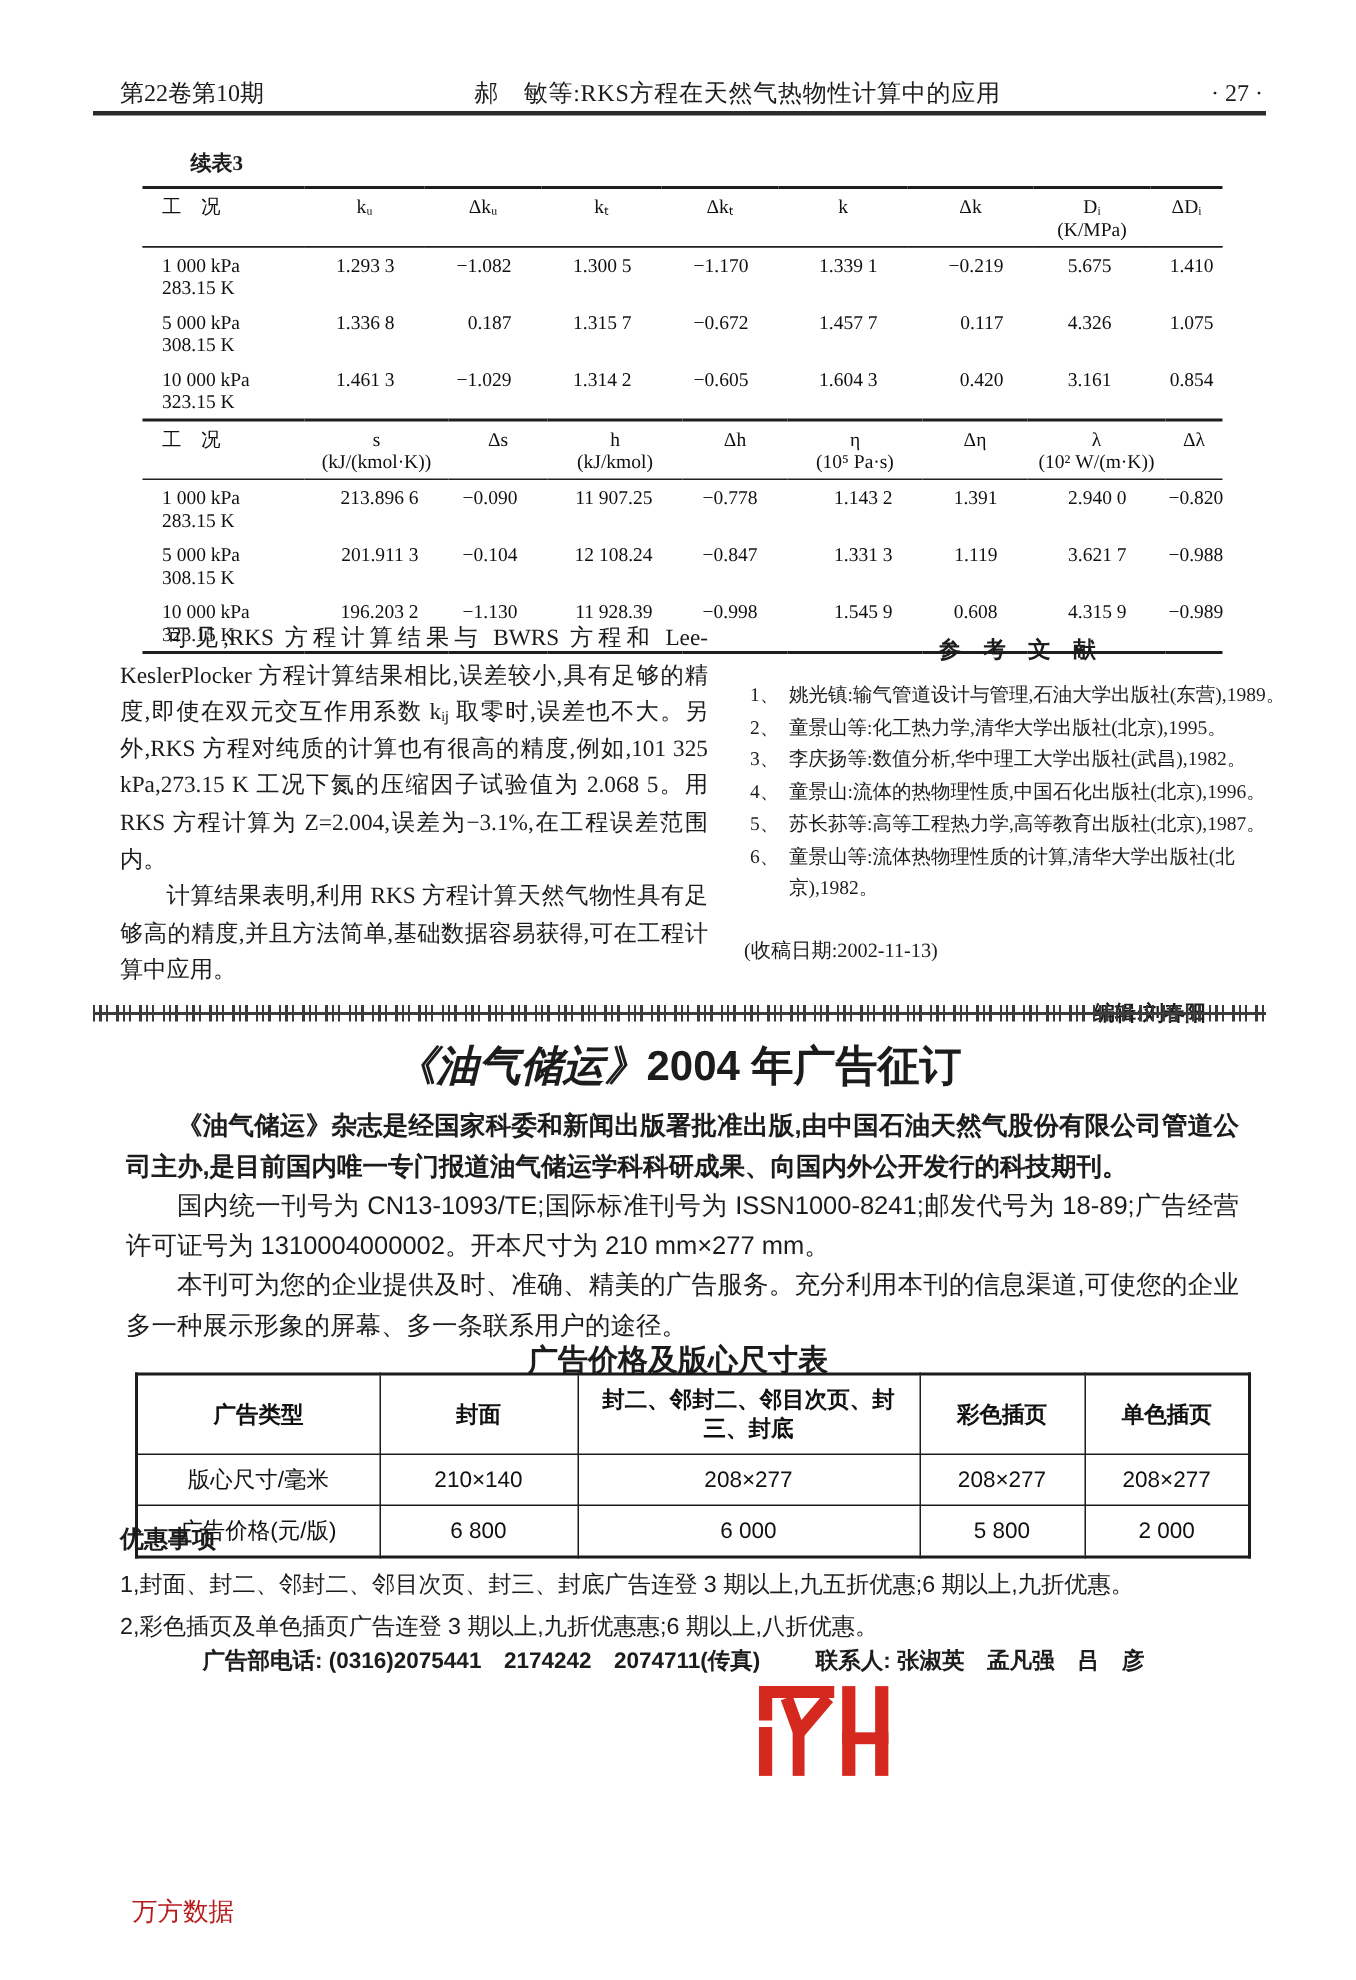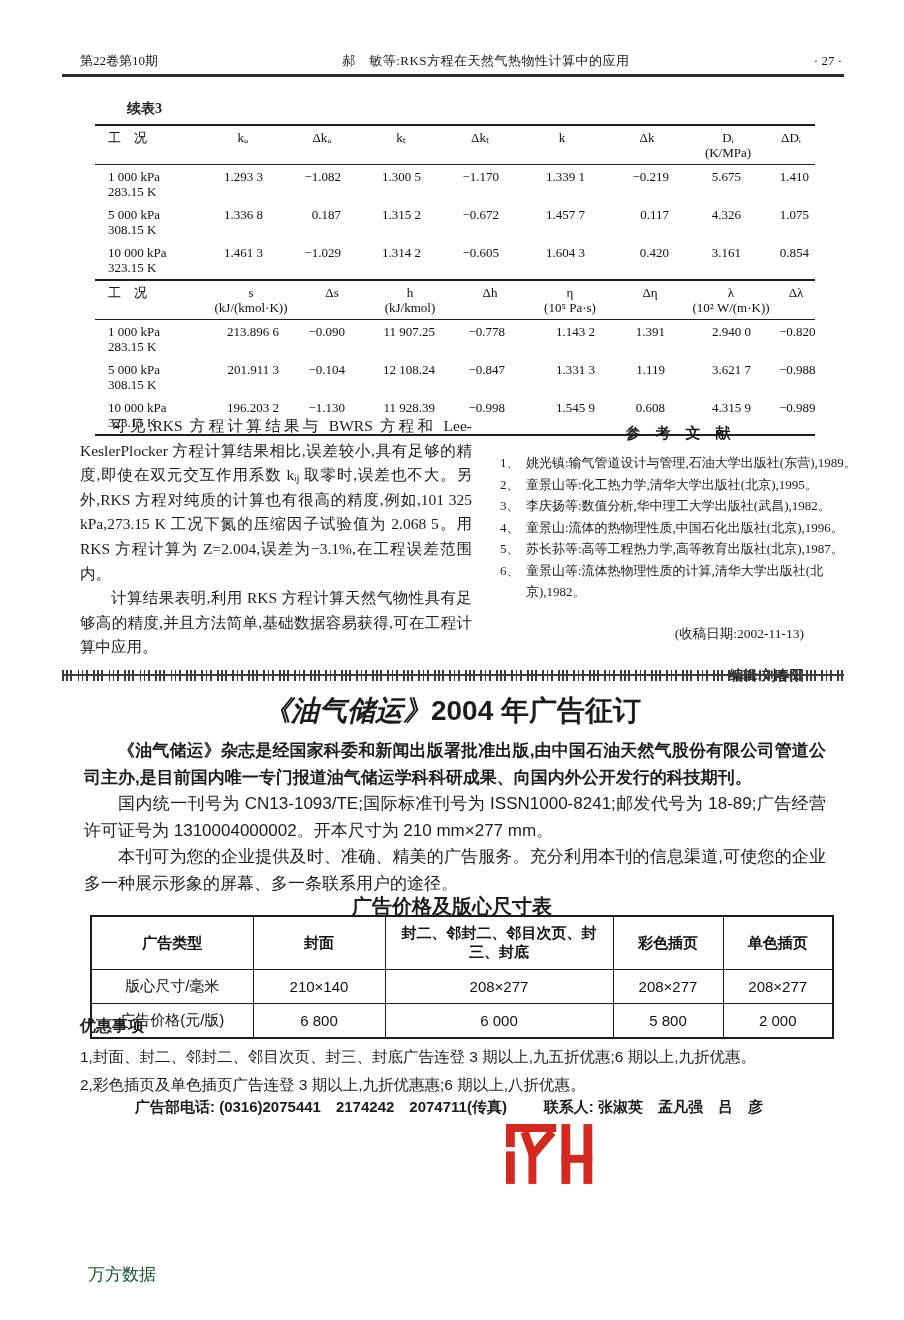--- a/index.html
+++ b/index.html
@@ -5,21 +5,21 @@
   html,body { margin:0; padding:0; background:#e8e8e8; }
   .page {
     position:relative; width:904px; height:1320px; margin:0 auto;
     background:#ffffff; overflow:hidden; color:#1c1c1c;
     font-family:"Liberation Serif", serif;
   }
 
   
   .run-head { position:absolute; top:52px; left:80px; width:762px;
     display:flex; justify-content:space-between; align-items:baseline;
-    font-size:13px; }
+    font-size:16px; }
   .run-head .c { letter-spacing:0.5px; }
   .head-rule { position:absolute; top:74px; left:62px; width:782px; height:2.5px;
     background:#2b2b2b; }
 
   
   .cont-label { position:absolute; top:100px; left:127px; font-weight:bold; font-size:14px; }
   .tbl-wrap { position:absolute; top:124px; left:95px; width:720px; }
   table.dtable { width:720px; table-layout:fixed; border-collapse:collapse;
     font-size:13px; color:#101010; }
   .dtable th { font-weight:normal; text-align:center; }
@@ -33,21 +33,21 @@
   td.numl { padding-right:26px; }
 
   
   .col-left { position:absolute; top:414px; left:80px; width:392px;
     font-size:15.5px; line-height:24.6px; text-align:justify; }
   .col-left p { margin:0; text-indent:2em; }
   .col-right { position:absolute; top:424px; left:496px; width:364px; }
   .refs-title { text-align:center; font-weight:bold; font-size:15px; margin-bottom:9px; }
   .ref { position:relative; padding-left:30px; font-size:13px; line-height:21.5px; }
   .ref .n { position:absolute; left:4px; top:0; }
-  .received { margin-top:22px; text-align:right; padding-right:56px; font-size:13.5px; }
+  .received { margin-top:22px; text-align:left; padding-right:56px; font-size:13.5px; }
   .editor { margin-top:24px; text-align:right; padding-right:56px;
     font-size:14px; font-weight:bold; }
 
   
   .divider { position:absolute; top:670px; left:62px; width:782px; height:11px;
     background:
       linear-gradient(180deg, transparent 4.4px, #3c3c3c 4.4px 6.4px, transparent 6.4px),
       repeating-linear-gradient(90deg,
         #3c3c3c 0 1.6px, transparent 1.6px 4.2px,
         #3c3c3c 4.2px 5.8px, transparent 5.8px 8.4px,
@@ -86,21 +86,21 @@
 
   
   .logo { position:absolute; top:1124px; left:506px; display:flex; align-items:center; }
   .logo-mark { width:88px; height:60px; }
   .logo-text { margin-left:13px; font-family:"Liberation Sans", sans-serif; }
   .logo-cn { font-size:20px; letter-spacing:2px; color:#3d3d40; font-weight:bold; }
   .logo-rule { height:2px; background:#d5281e; margin:4px 0 3px 0; }
   .logo-en { font-size:18px; letter-spacing:6.5px; color:#8e9194; }
 
   .watermark { position:absolute; top:1263px; left:88px;
-    font-family:"Liberation Sans", sans-serif; font-size:17px; color:#14532d; }
+    font-family:"Liberation Sans", sans-serif; font-size:17px; color:#b91c1c; }
 </style>
 </head>
 <body>
 
 <div class="page">
 
   <div class="run-head">
     <span>第22卷第10期</span>
     <span class="c">郝　敏等:RKS方程在天然气热物性计算中的应用</span>
     <span>· 27 ·</span>
@@ -147,21 +147,21 @@
           <td class="num">1.339 1</td>
           <td class="num">−0.219</td>
           <td class="num numl">5.675</td>
           <td class="num" style="padding-right:6px">1.410</td>
         </tr>
         <tr>
           <td class="cond">5 000 kPa
 308.15 K</td>
           <td class="num">1.336 8</td>
           <td class="num">0.187</td>
-          <td class="num">1.315 2</td>
+          <td class="num">1.315 7</td>
           <td class="num">−0.672</td>
           <td class="num">1.457 7</td>
           <td class="num">0.117</td>
           <td class="num numl">4.326</td>
           <td class="num" style="padding-right:6px">1.075</td>
         </tr>
         <tr>
           <td class="cond">10 000 kPa
 323.15 K</td>
           <td class="num">1.461 3</td>

